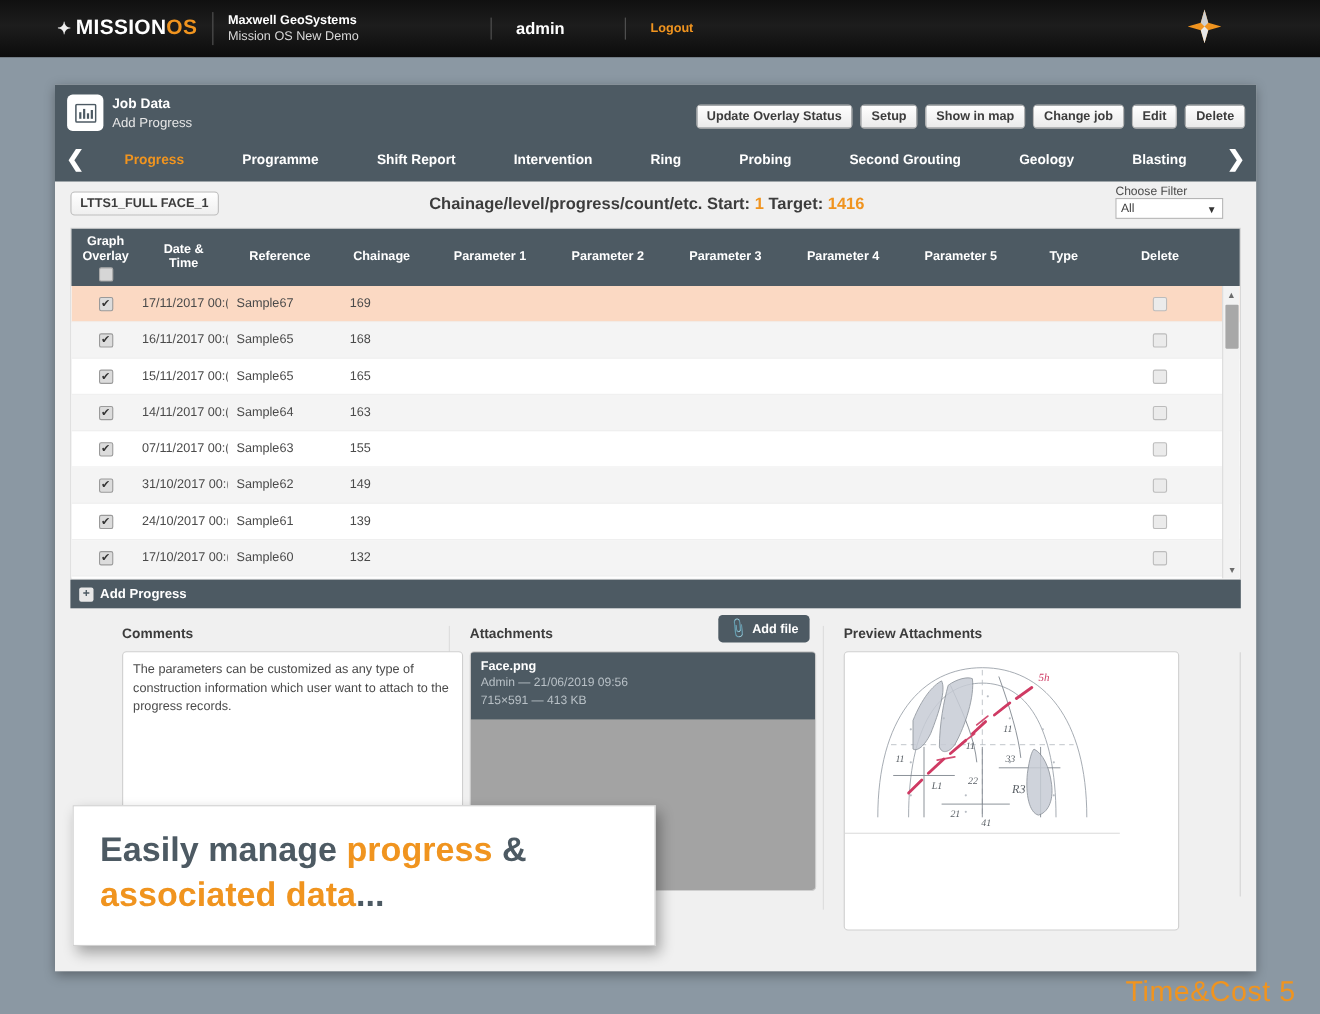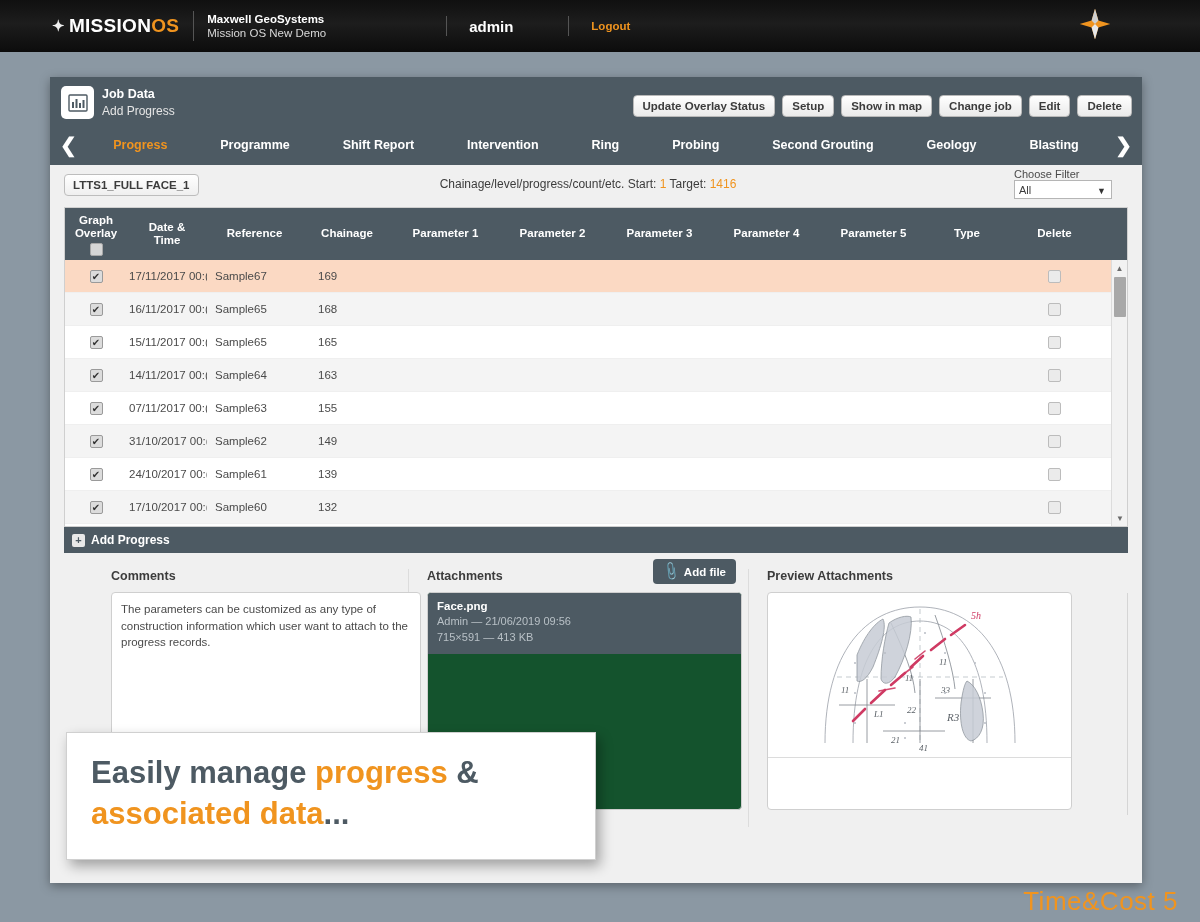--- a/index.html
+++ b/index.html
@@ -97,21 +97,21 @@
   .filterbar { position: relative; height: 42px; }
   .facebtn {
     position: absolute; left: 14px; top: 9px;
     background: linear-gradient(to bottom,#ffffff,#efefef);
     border: 1px solid #bdbdbd; border-radius: 4px;
     font-size: 11.5px; font-weight: bold; color: #3c3c3c;
     padding: 4px 8px; cursor: pointer;
   }
   .chainage {
     position: absolute; left: 0; right: 16px; top: 12px;
-    text-align: center; font-size: 12px; font-weight: normal; color: #3c3c3c;
+    text-align: center; font-size: 15px; font-weight: bold; color: #3c3c3c;
   }
   .chainage .num { color: #f0941f; }
   .filtergroup { position: absolute; right: 30px; top: 3px; width: 98px; }
   .filterlabel { font-size: 11px; color: #4a4a4a; }
   .filtersel {
     width: 98px; height: 19px; border: 1px solid #b5b5b5; background: #ffffff;
     font-size: 11px; color: #3c3c3c; position: relative;
     padding: 1px 16px 1px 4px; line-height: 16px; cursor: pointer;
   }
   .filtersel .caret {
@@ -211,30 +211,30 @@
     padding: 8px 9px; font-size: 11.5px; color: #4a4a4a; line-height: 1.45;
   }
   .addfile-btn {
     position: absolute; right: 12px; top: -10px;
     background: #4d5a63; border-radius: 4px; color: #ffffff;
     font-size: 11.5px; font-weight: bold; padding: 5px 10px;
     display: flex; align-items: center; gap: 5px; cursor: pointer;
   }
   .clip { font-size: 13px; transform: rotate(35deg); display: inline-block; }
   .attach-box {
-    width: 315px; height: 218px; background: #14532d;
+    width: 315px; height: 218px; background: #a3a3a3;
     border: 1px solid #cfcfcf; border-radius: 4px; overflow: hidden;
   }
   .attach-item { background: #4d5a63; padding: 7px 9px 9px; }
   .at-name { color: #ffffff; font-size: 11.5px; font-weight: bold; }
   .at-meta { color: #b8c0c6; font-size: 11px; margin-top: 2px; line-height: 1.3; }
   .preview-box {
-    width: 305px; height: 218px; background: #ffffff;
+    width: 305px; height: 254px; background: #ffffff;
     border: 1px solid #cfcfcf; border-radius: 4px; overflow: hidden;
-    display: flex; flex-direction: column;
+    display: flex; flex-direction: row;
   }
   .preview-img { height: 165px; border-bottom: 1px solid #dcdcdc; }
   .preview-img svg { display: block; margin: 0 auto; }
   .prev-scroll {
     position: absolute; right: 0; top: 24px; width: 1px; height: 222px;
     background: #d5d5d5;
   }
 
   
   .callout {

